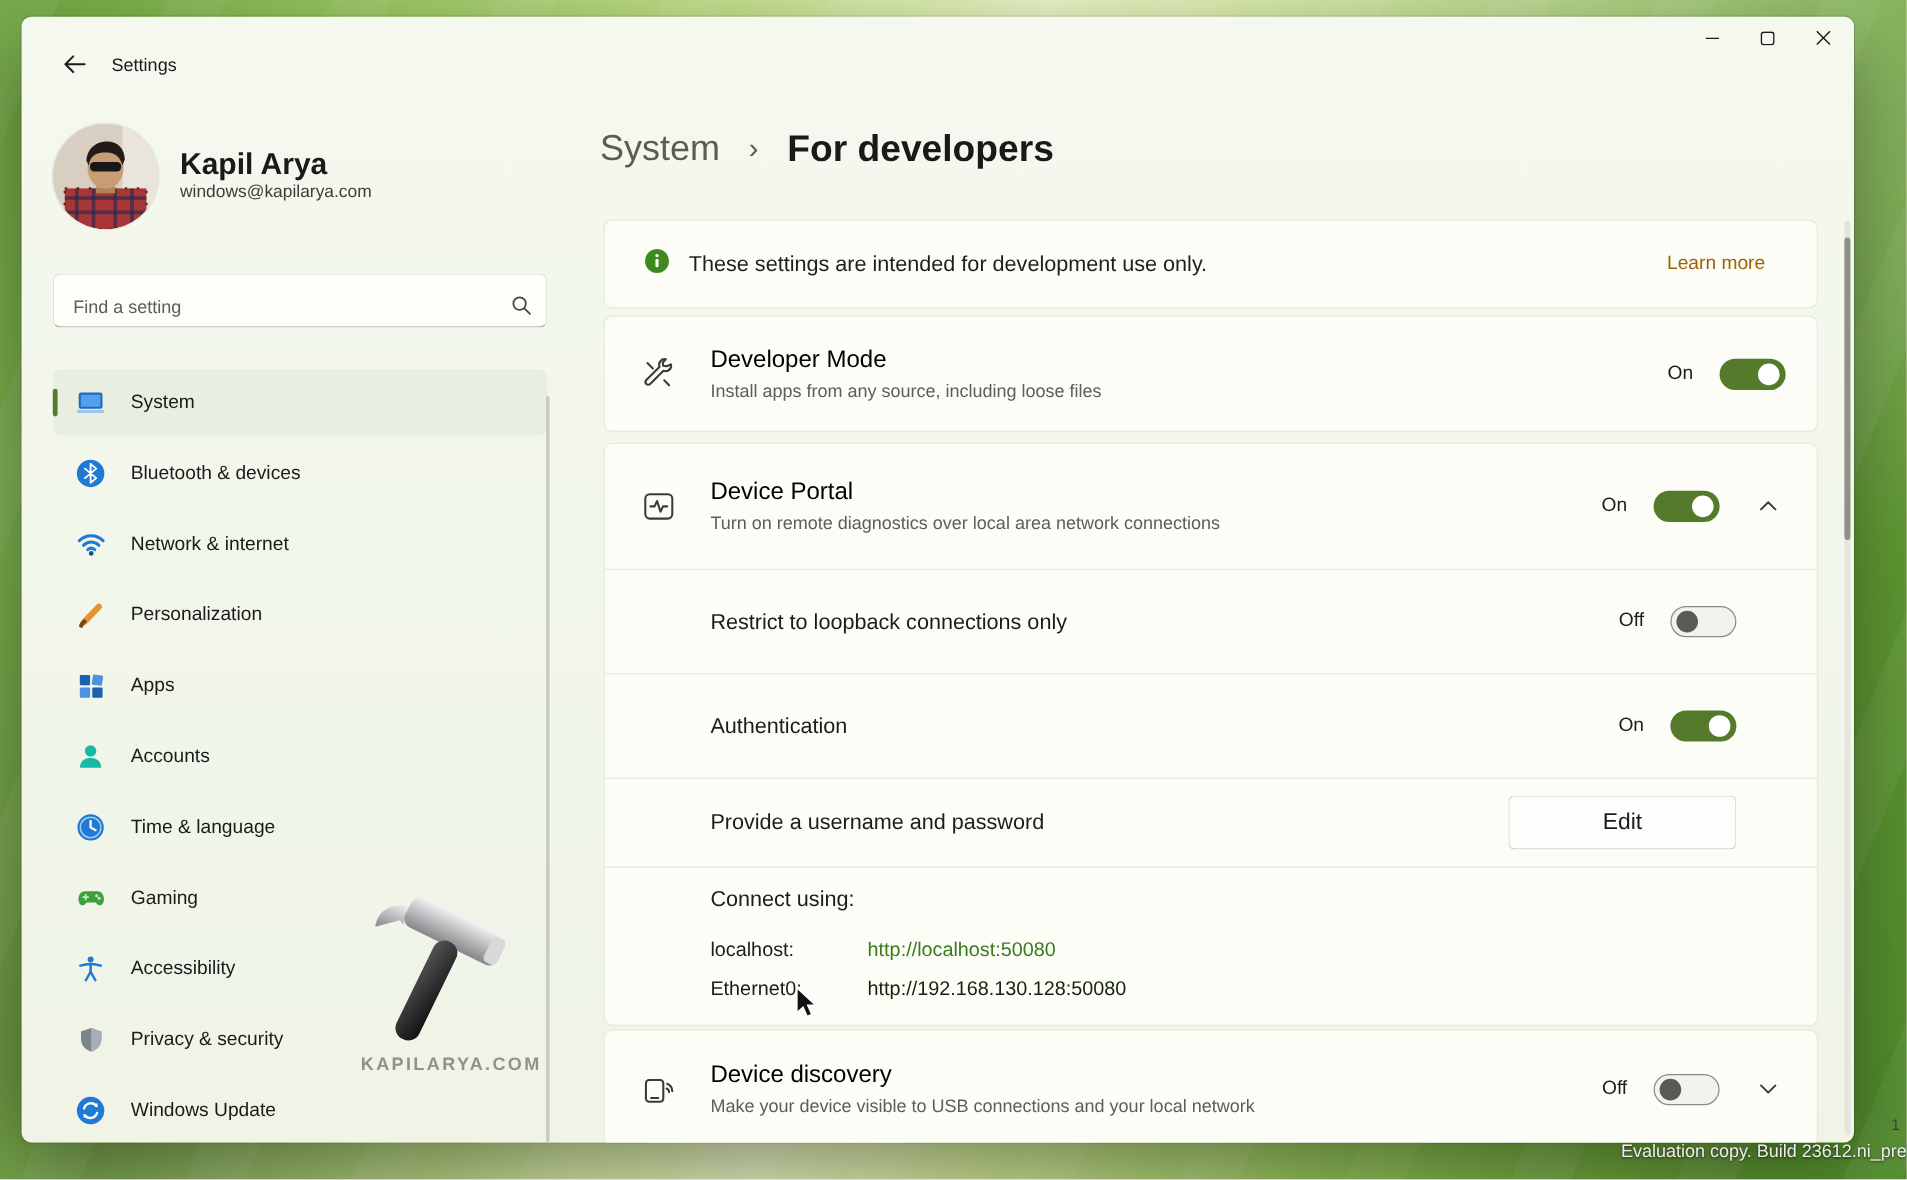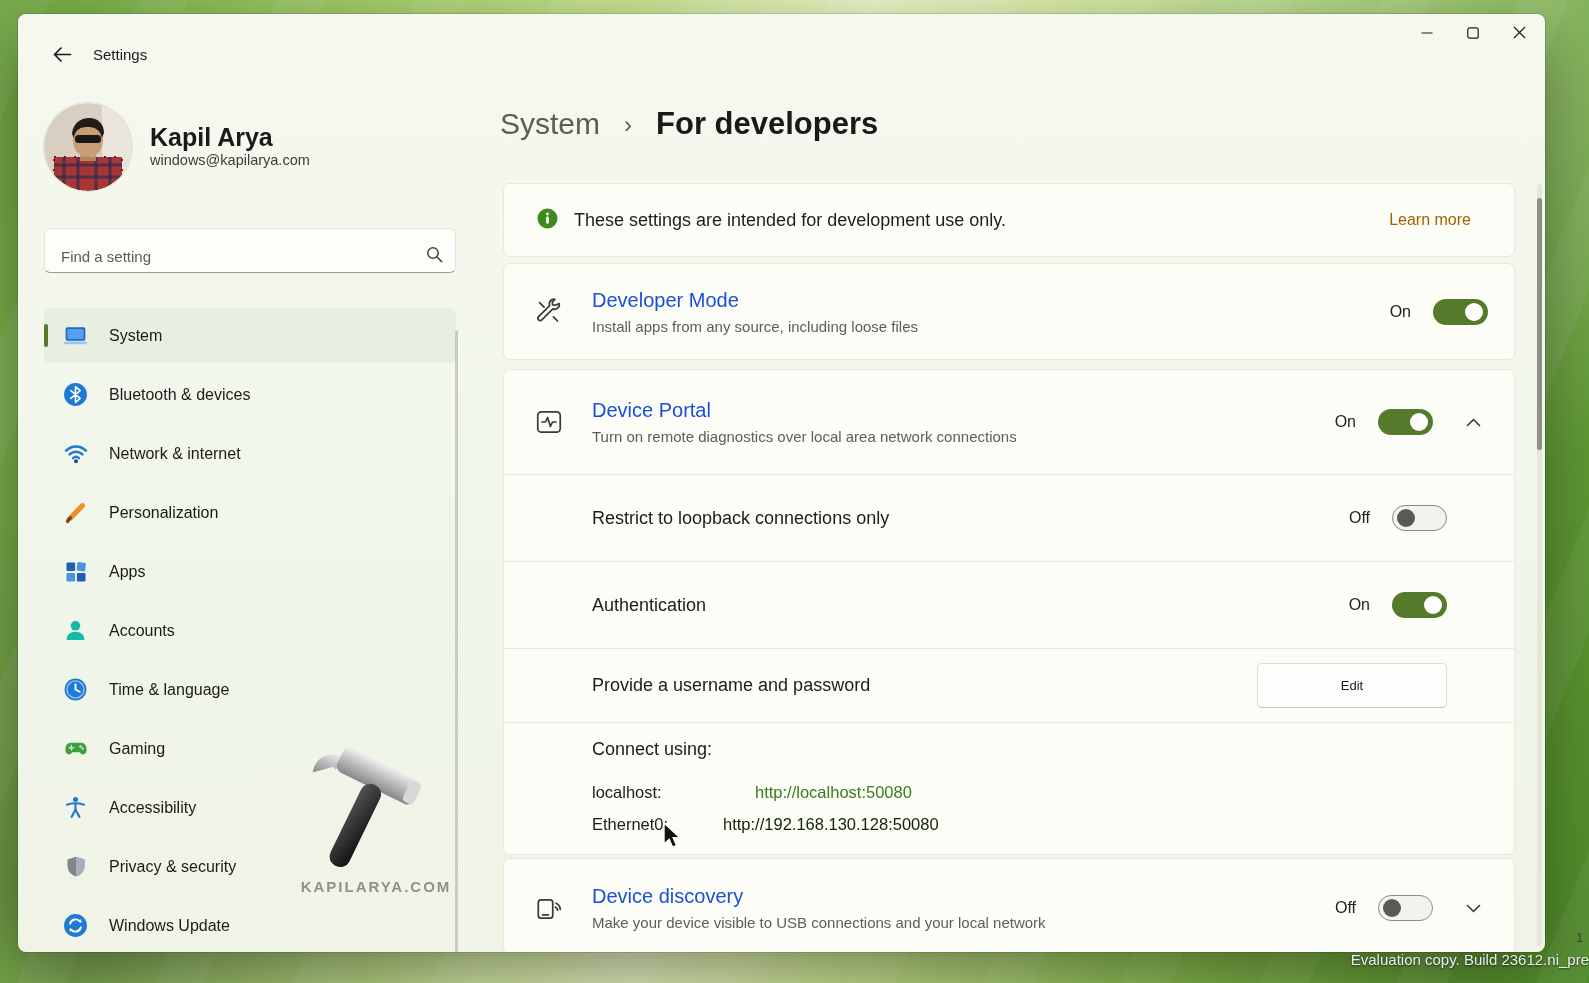--- a/index.html
+++ b/index.html
@@ -63,21 +63,21 @@
 
   .card { position:absolute; background:#fbfdf6; border:1px solid #e7e9e0; border-radius:7px; }
 
   .banner { left:485px; top:169px; width:1012px; height:74px; display:flex; align-items:center; padding:0 43px 0 33px; }
   .banner-text { flex:1; margin-left:16px; font-size:18px; color:#1e1e1e; }
   .banner-link { font-size:16px; color:#a16207; cursor:pointer; }
 
   .setting-head { display:flex; align-items:center; padding:0 26px 0 30px; }
   .setting-icon { width:30px; height:30px; display:flex; align-items:center; justify-content:center; }
   .setting-texts { flex:1; margin-left:28px; }
-  .setting-title { font-size:20px; color:#1d4ed8; }
+  .setting-title { font-size:20px; color:#000000; }
   .setting-desc { font-size:15px; color:#5e5e57; margin-top:6px; }
   .state-label { font-size:16px; color:#1e1e1e; margin-right:22px; }
 
   .switch { position:relative; width:55px; height:26px; border-radius:13px; cursor:pointer; flex:none; }
   .switch.on { background:#567a2b; }
   .switch.on .knob { position:absolute; right:5px; top:4px; width:18px; height:18px; border-radius:50%; background:#ffffff; }
   .switch.off { background:#f1f3ec; border:1px solid #8b8b84; }
   .switch.off .knob { position:absolute; left:4px; top:3px; width:18px; height:18px; border-radius:50%; background:#5a5a54; }
 
   .chevron-btn { margin-left:25px; width:30px; height:30px; display:flex; align-items:center; justify-content:center; cursor:pointer; border-radius:4px; }
@@ -87,25 +87,25 @@
 
   .card-portal { left:485px; top:355px; width:1012px; height:486px; }
   .prow { position:absolute; left:0; right:0; display:flex; align-items:center; }
   .prow.border { border-top:1px solid #e7e9e0; }
   .portal-header { top:0; height:104px; }
   .row-loopback { top:104px; height:87px; padding:0 67px 0 88px; }
   .row-auth { top:191px; height:87px; padding:0 67px 0 88px; }
   .row-cred { top:278px; height:74px; padding:0 67px 0 88px; }
   .row-label { flex:1; font-size:18px; color:#1c1c1c; }
   .edit-btn { width:190px; height:45px; background:#fdfefb; border:1px solid #d8dbd0; border-bottom-color:#c3c6bb; border-radius:5px;
-    font-size:13px; color:#1b1b1b; display:flex; align-items:center; justify-content:center; cursor:pointer; }
+    font-size:19px; color:#1b1b1b; display:flex; align-items:center; justify-content:center; cursor:pointer; }
   .connect-block { position:absolute; top:352px; left:0; right:0; height:134px; border-top:1px solid #e7e9e0; padding-left:88px; }
   .connect-title { position:absolute; top:16px; font-size:18px; color:#1c1c1c;text-align:right; }
   .connect-row { position:absolute; display:flex; font-size:16.5px; }
-  .connect-row.r0 { top:60px;gap:32px; }
+  .connect-row.r0 { top:60px; }
   .connect-row.r1 { top:92px; }
   .connect-label { width:131px; color:#1c1c1c; }
   .connect-url { cursor:pointer; }
   .connect-url.green { color:#3c7a1d; }
   .connect-url.dark { color:#14220b; }
 
   .card-discovery { left:485px; top:844px; width:1012px; height:97px; }
   .card-discovery .setting-head { height:97px; }
 
   

